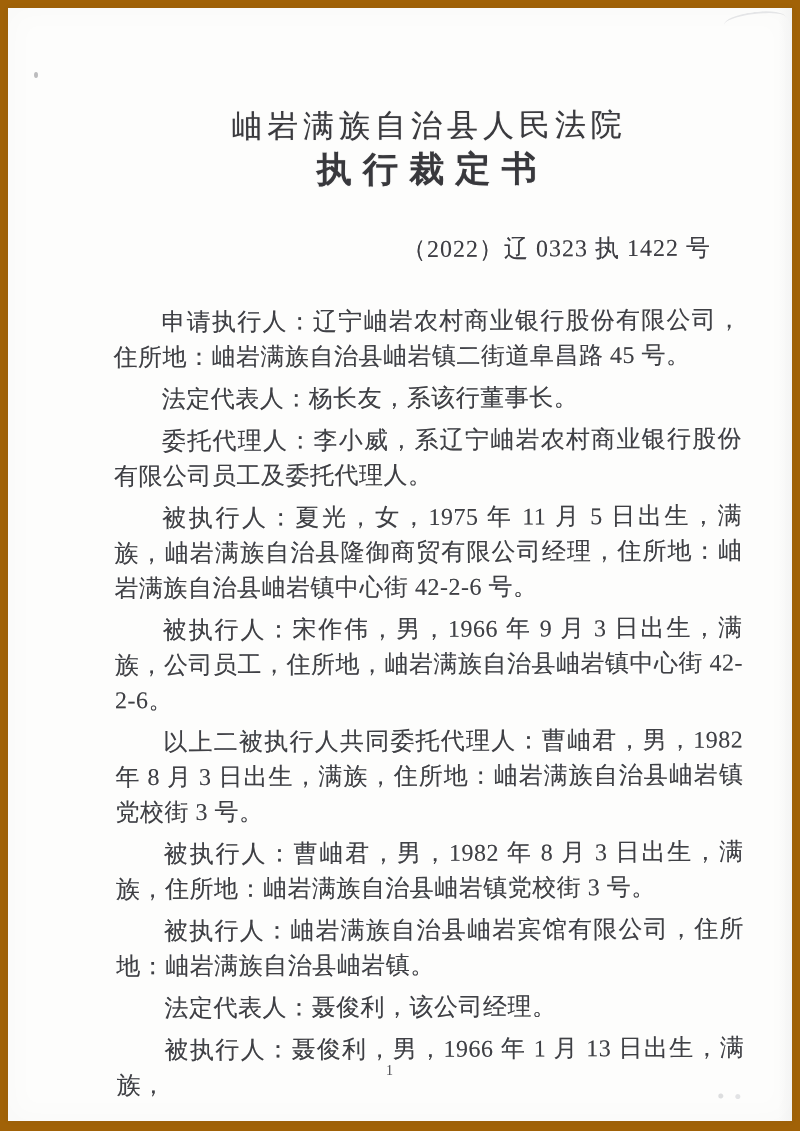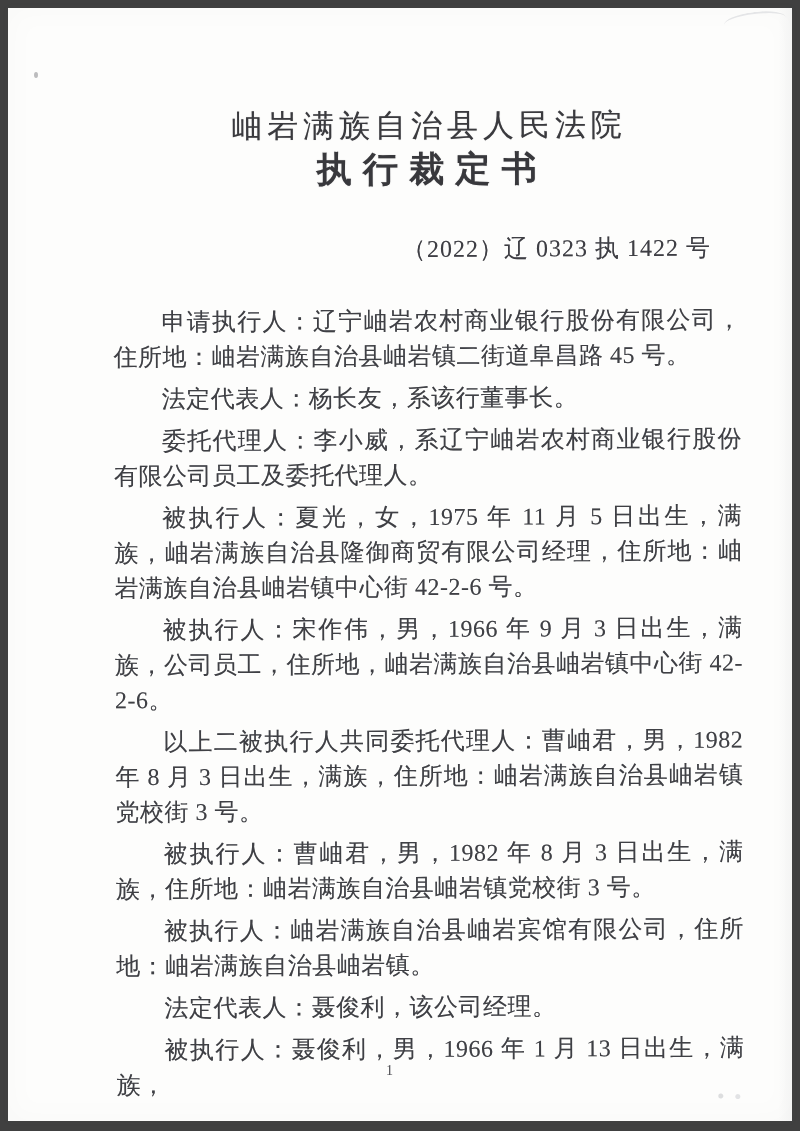--- a/index.html
+++ b/index.html
@@ -10,21 +10,21 @@
     width: 800px;
     height: 1131px;
     background: #eef0f1;
     overflow: hidden;
     font-family: "Liberation Serif", "DejaVu Serif", serif;
   }
   .frame {
     position: relative;
     width: 800px;
     height: 1131px;
-    background: #404040;
+    background: #a16207;
   }
   .paper {
     position: absolute;
     left: 8px;
     top: 8px;
     right: 8px;
     bottom: 10px;
     background: #fdfdfc;
     box-shadow: 0 0 5px rgba(70,75,85,0.10), inset 0 0 28px rgba(120,125,135,0.04);
   }

